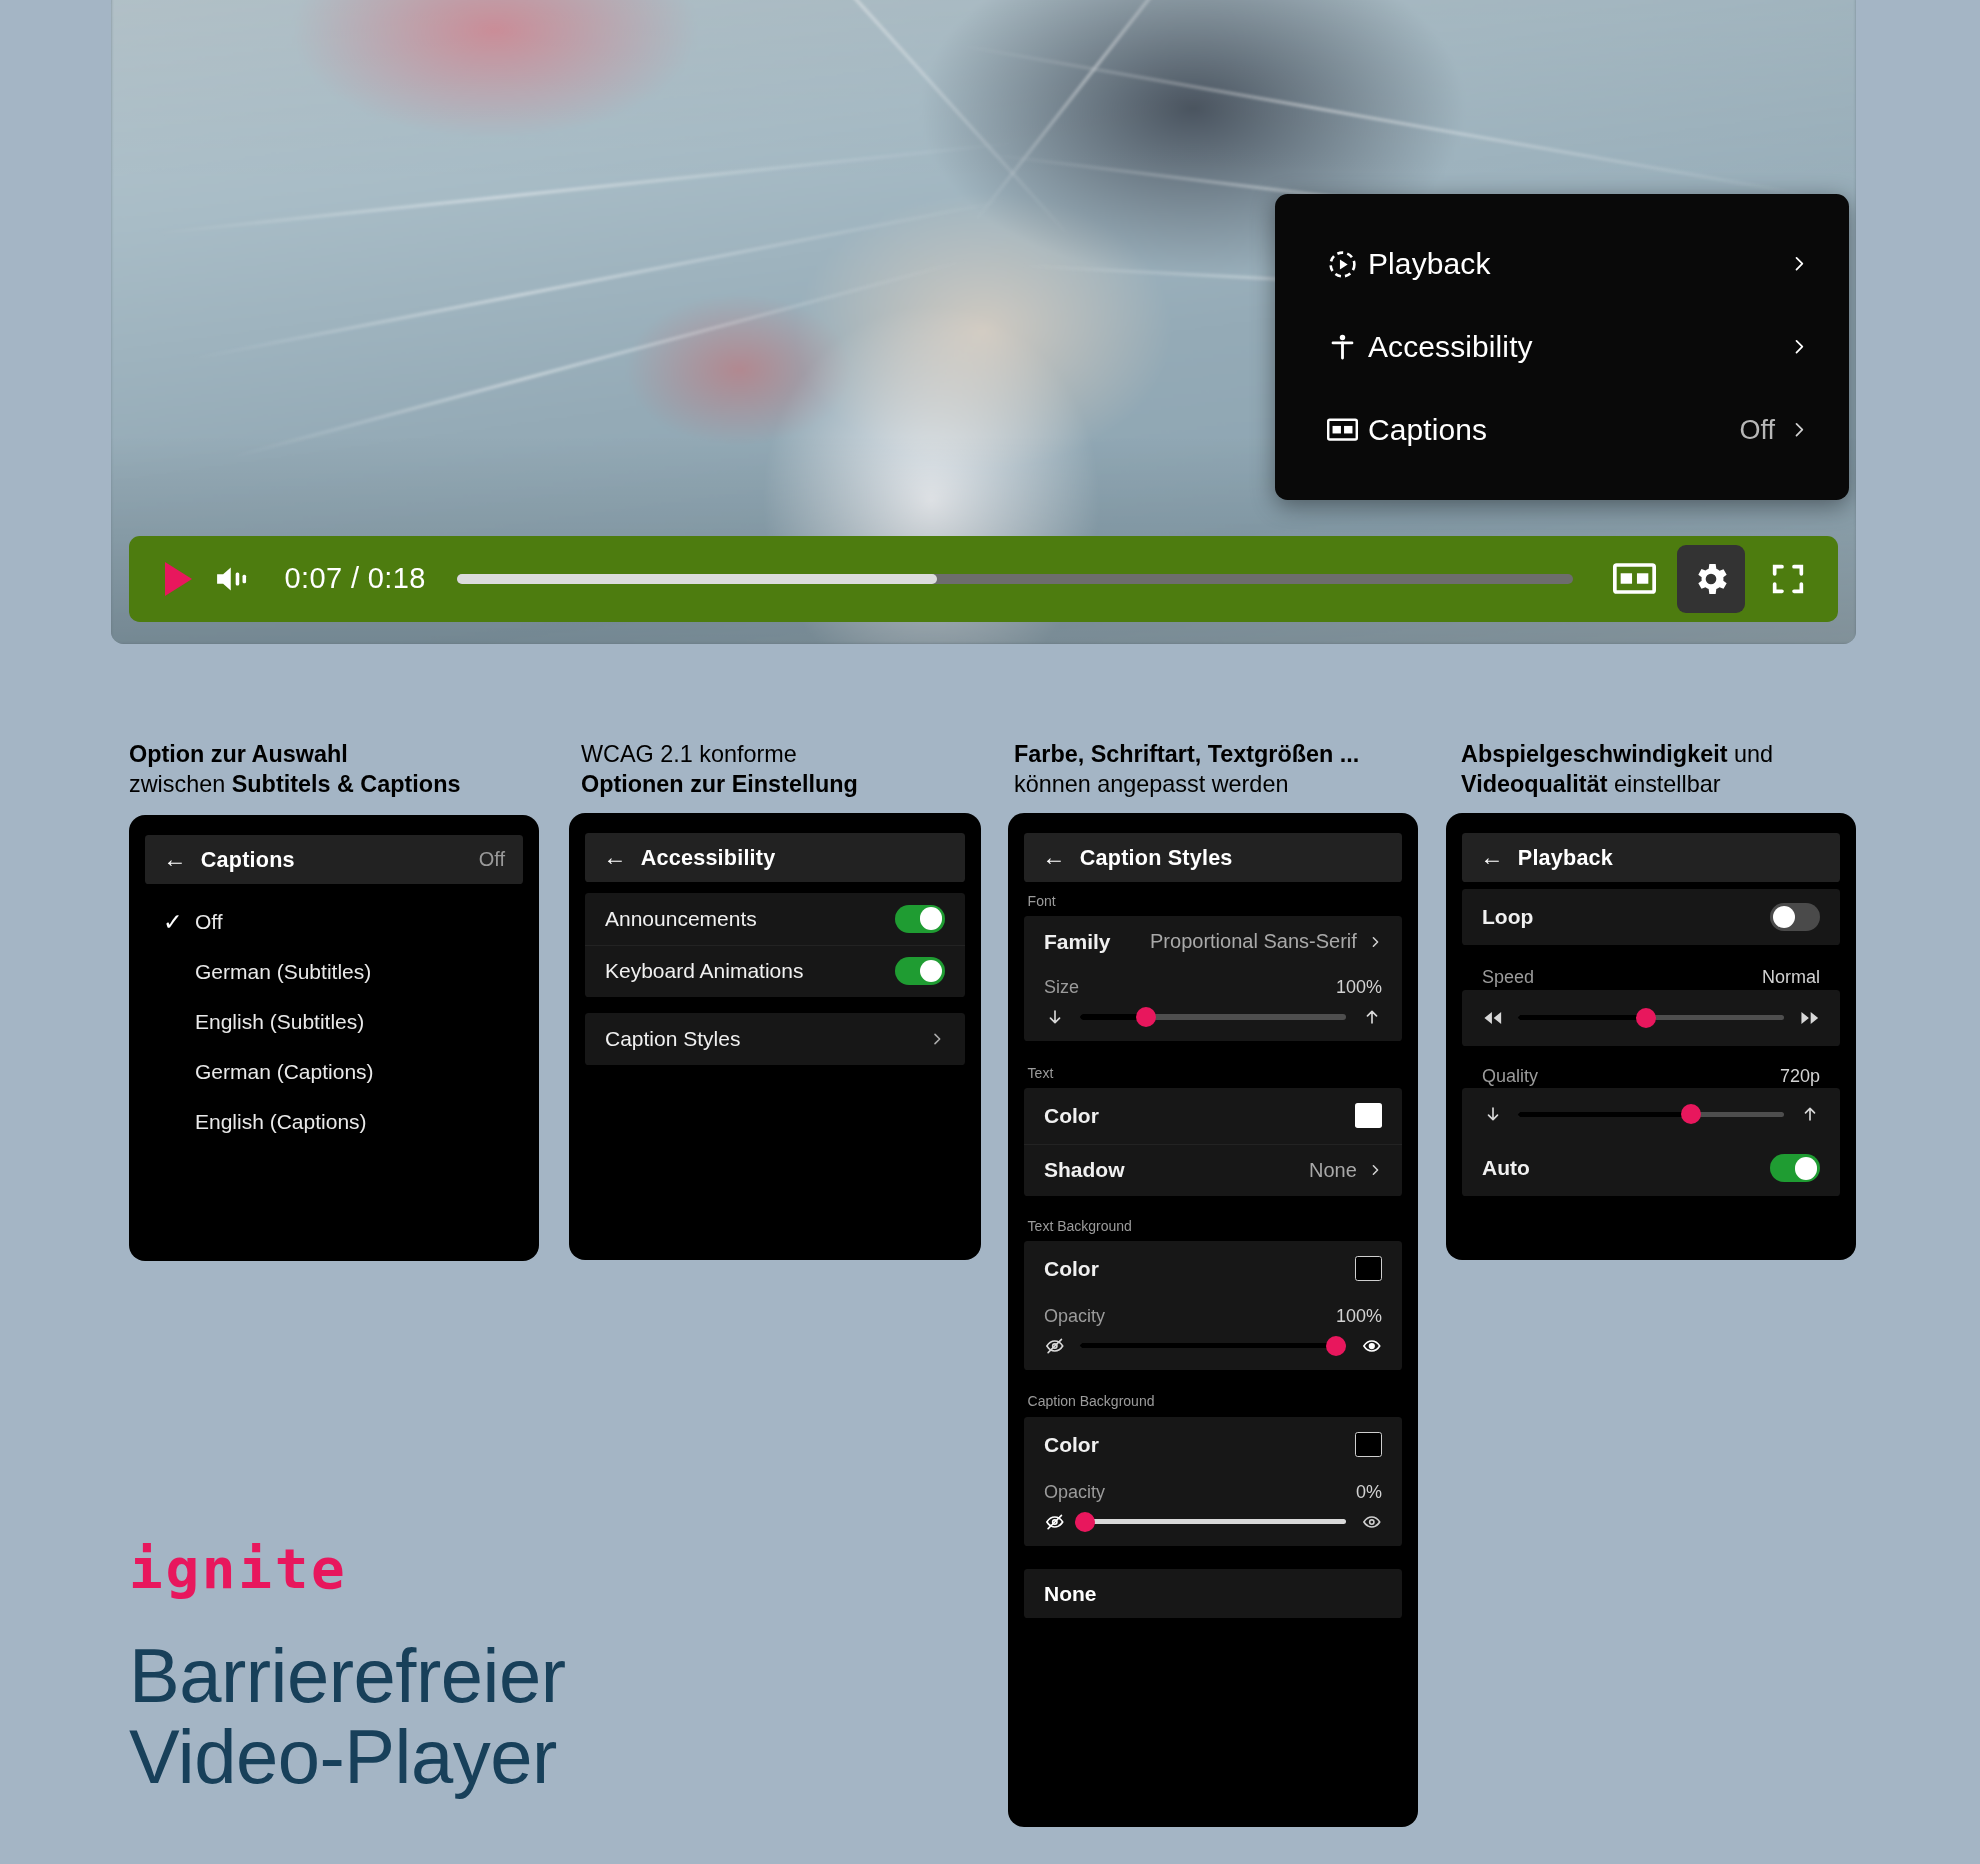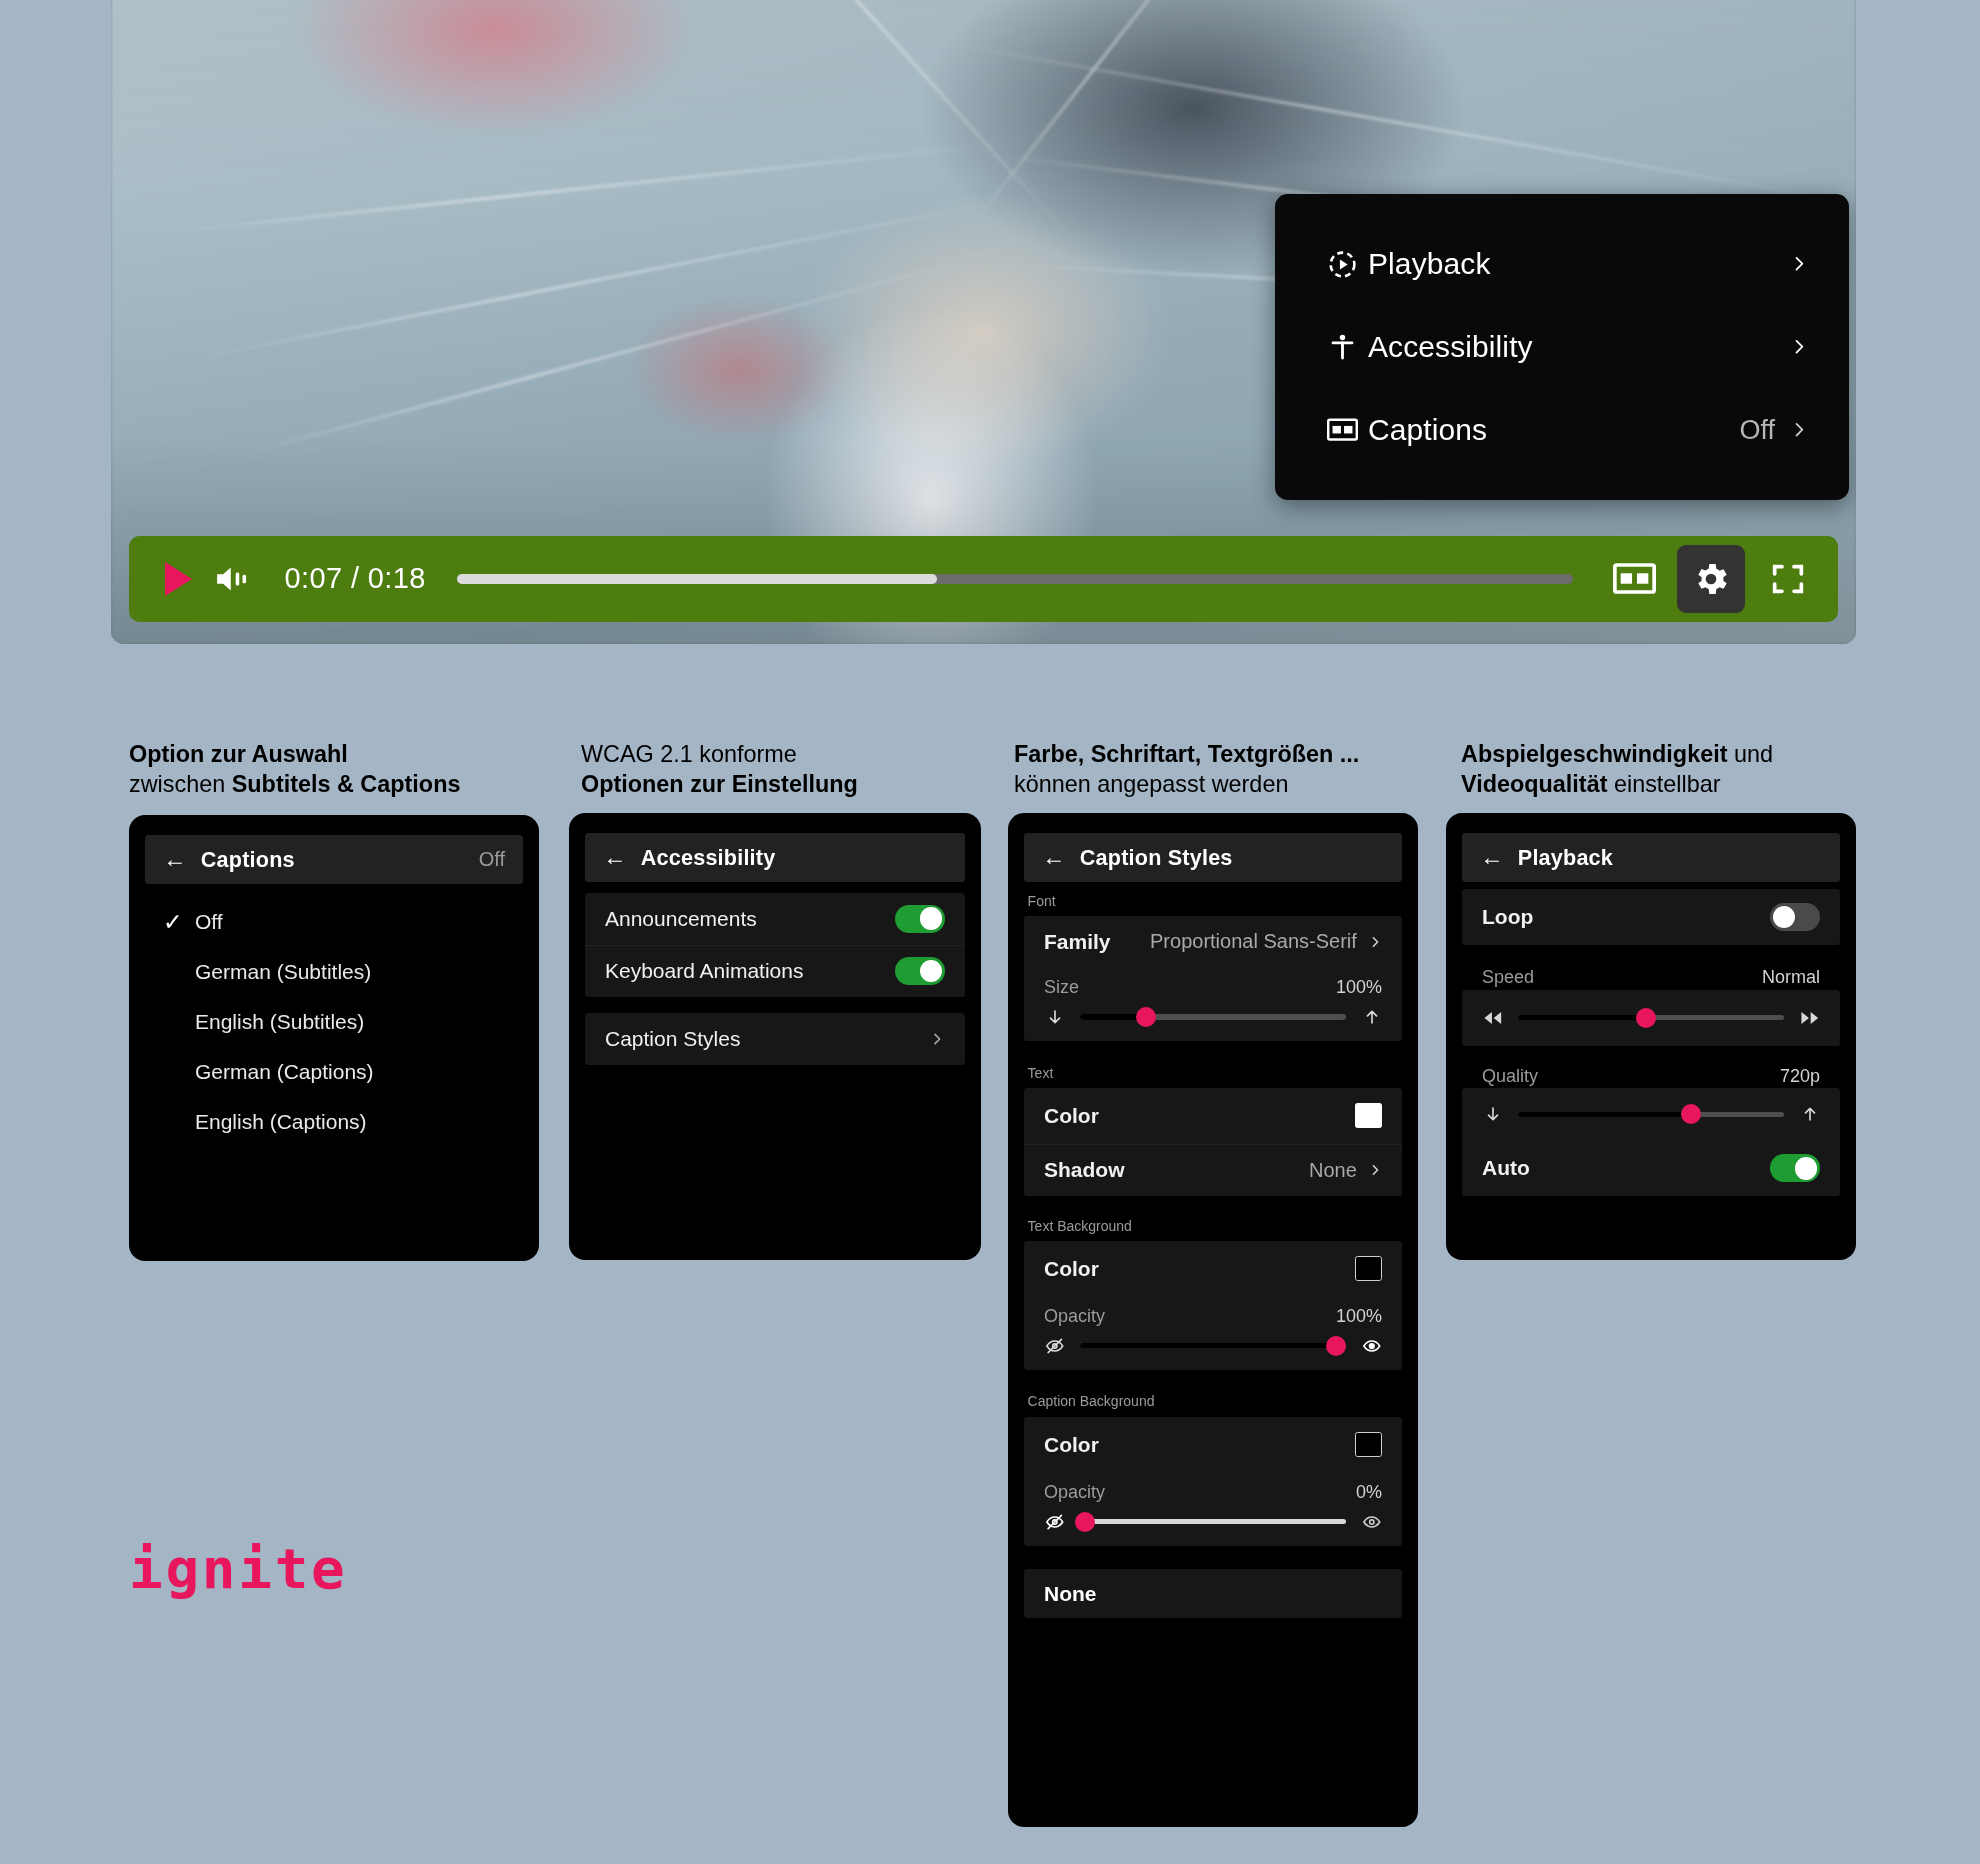--- a/index.html
+++ b/index.html
@@ -602,16 +602,20 @@
           <span class="toggle on">
               <i></i>
             </span>
         </div>
       </div>
     </div>
   </div>
 
   <div class="brand">
     <div class="brand-logo">ignite</div>
+    <div class="brand-title">
+      <div>Barrierefreier</div>
+      <div>Video-Player</div>
+    </div>
   </div>
 
 </div>
 
 
 </body></html>

